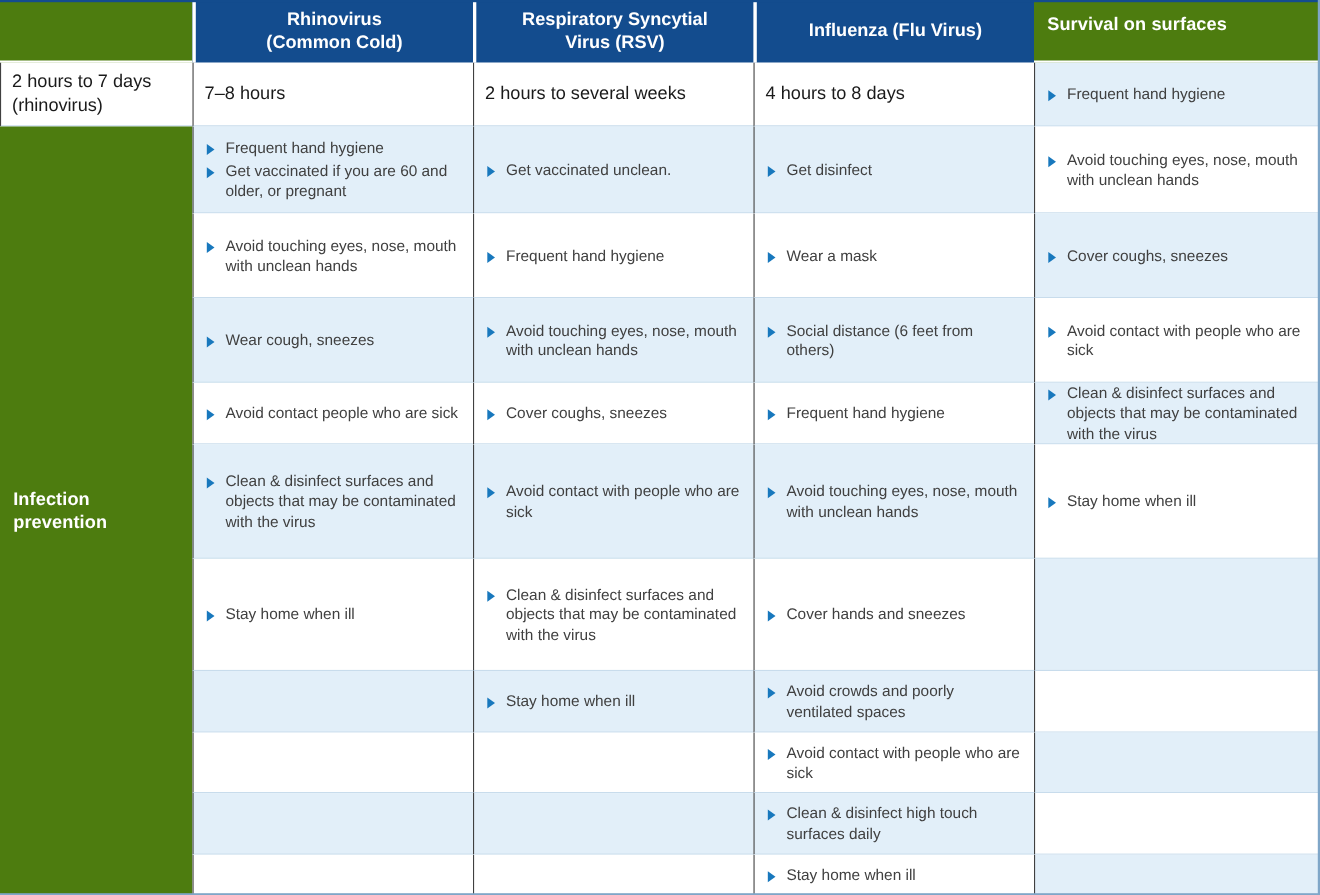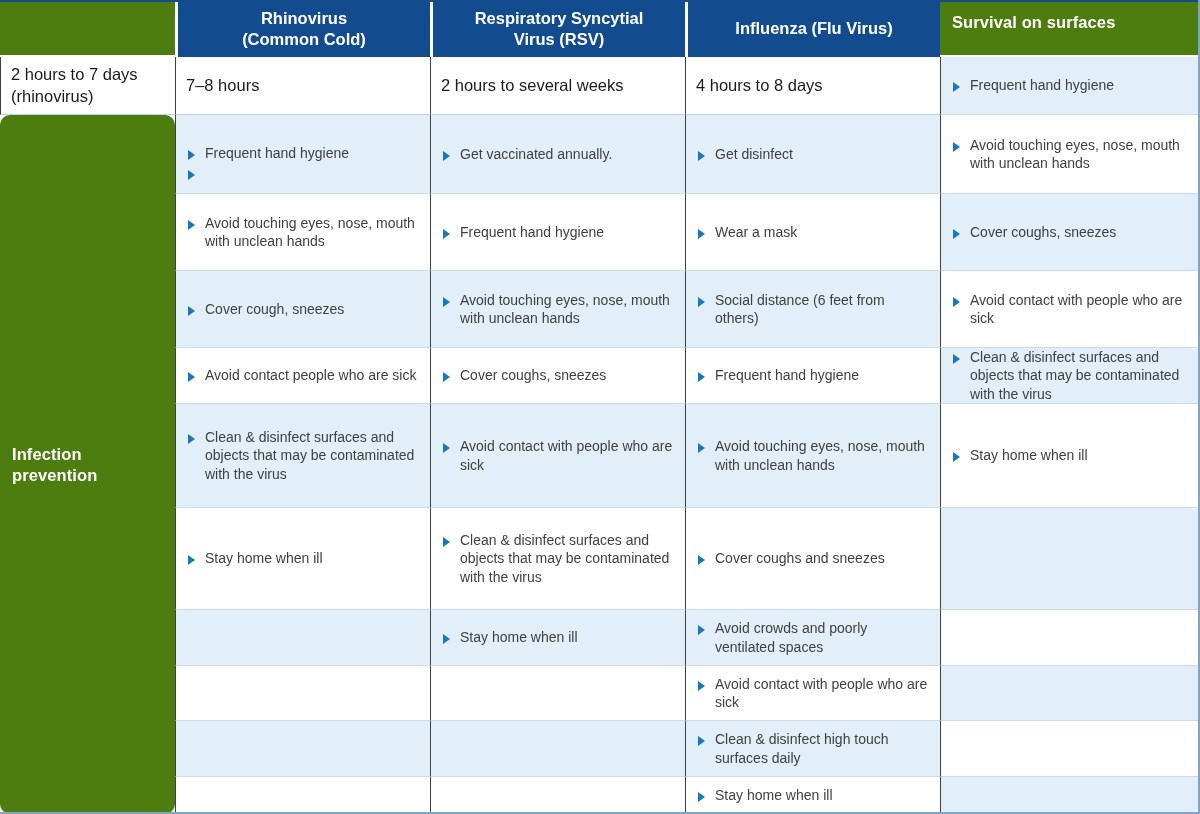--- a/index.html
+++ b/index.html
@@ -26,21 +26,21 @@
     font-size:16.5px;
     line-height:1.25;
     padding:12px 0 0 12px;
     box-sizing:border-box;
     border-bottom:2px solid #ffffff;
     letter-spacing:.1px;
   }
   .side.corner{padding:0;border-bottom:2px solid #ffffff;}
   .side.tall{
     display:flex;align-items:center;
-    padding:0 0 0 12px;border-bottom:none;border-radius:10px;
+    padding:0 0 0 12px;border-bottom:none;
   }
   .side.tall span{display:block;}
 
   
   .hd{
     background:#134c8e;
     color:#ffffff;
     font-weight:bold;
     font-size:16.5px;
     line-height:1.22;
@@ -149,25 +149,25 @@
     </div>
   </div>
 
   <div id="prevention-body" style="display:contents;"><div class="cell alt">
         <ul class="b">
           <li><span class="tri"></span><span>Frequent hand hygiene</span></li>
         </ul>
       </div><div class="cell alt">
         <ul class="b">
           <li><span class="tri"></span><span>Frequent hand hygiene</span></li>
-          <li><span class="tri"></span></li>
-        </ul>
-      </div><div class="cell alt">
-        <ul class="b">
-          <li><span class="tri"></span><span>Get vaccinated annually.</span></li>
+          <li><span class="tri"></span><span>Get vaccinated if you are 60 and older, or pregnant</span></li>
+        </ul>
+      </div><div class="cell alt">
+        <ul class="b">
+          <li><span class="tri"></span><span>Get vaccinated unclean.</span></li>
         </ul>
       </div><div class="cell alt">
         <ul class="b">
           <li><span class="tri"></span><span>Get disinfect</span></li>
         </ul>
       </div><div class="cell">
         <ul class="b">
           <li><span class="tri"></span><span>Avoid touching eyes, nose, mouth with unclean hands</span></li>
         </ul>
       </div><div class="cell">
@@ -181,21 +181,21 @@
       </div><div class="cell">
         <ul class="b">
           <li><span class="tri"></span><span>Wear a mask</span></li>
         </ul>
       </div><div class="cell alt">
         <ul class="b">
           <li><span class="tri"></span><span>Cover coughs, sneezes</span></li>
         </ul>
       </div><div class="cell alt">
         <ul class="b">
-          <li><span class="tri"></span><span>Cover cough, sneezes</span></li>
+          <li><span class="tri"></span><span>Wear cough, sneezes</span></li>
         </ul>
       </div><div class="cell alt">
         <ul class="b">
           <li><span class="tri"></span><span>Avoid touching eyes, nose, mouth with unclean hands</span></li>
         </ul>
       </div><div class="cell alt">
         <ul class="b">
           <li><span class="tri"></span><span>Social distance (6 feet from others)</span></li>
         </ul>
       </div><div class="cell">
@@ -237,21 +237,21 @@
       </div><div class="cell">
         <ul class="b">
           <li><span class="tri"></span><span>Stay home when ill</span></li>
         </ul>
       </div><div class="cell">
         <ul class="b">
           <li><span class="tri"></span><span>Clean &amp; disinfect surfaces and objects that may be contaminated with the virus</span></li>
         </ul>
       </div><div class="cell">
         <ul class="b">
-          <li><span class="tri"></span><span>Cover coughs and sneezes</span></li>
+          <li><span class="tri"></span><span>Cover hands and sneezes</span></li>
         </ul>
       </div><div class="cell alt"></div><div class="cell alt"></div><div class="cell alt">
         <ul class="b">
           <li><span class="tri"></span><span>Stay home when ill</span></li>
         </ul>
       </div><div class="cell alt">
         <ul class="b">
           <li><span class="tri"></span><span>Avoid crowds and poorly ventilated spaces</span></li>
         </ul>
       </div><div class="cell"></div><div class="cell"></div><div class="cell"></div><div class="cell">

